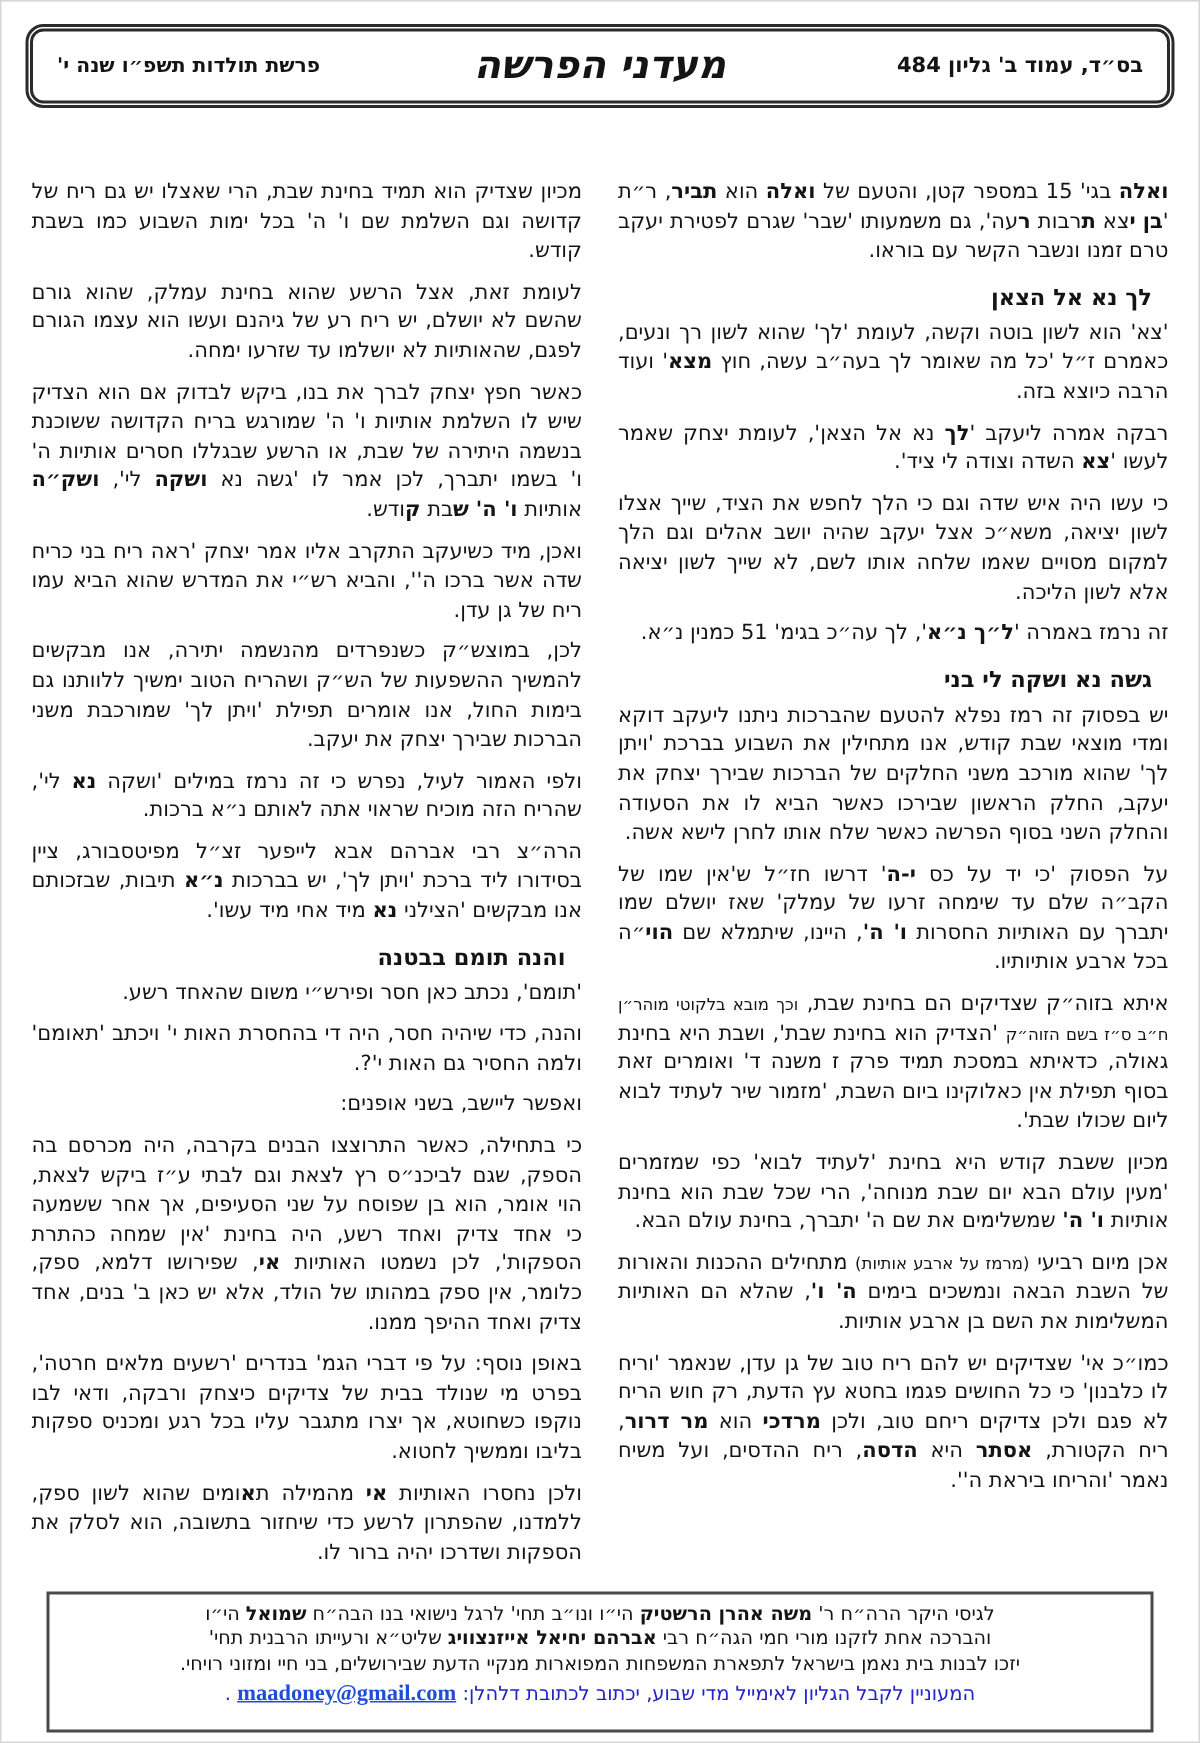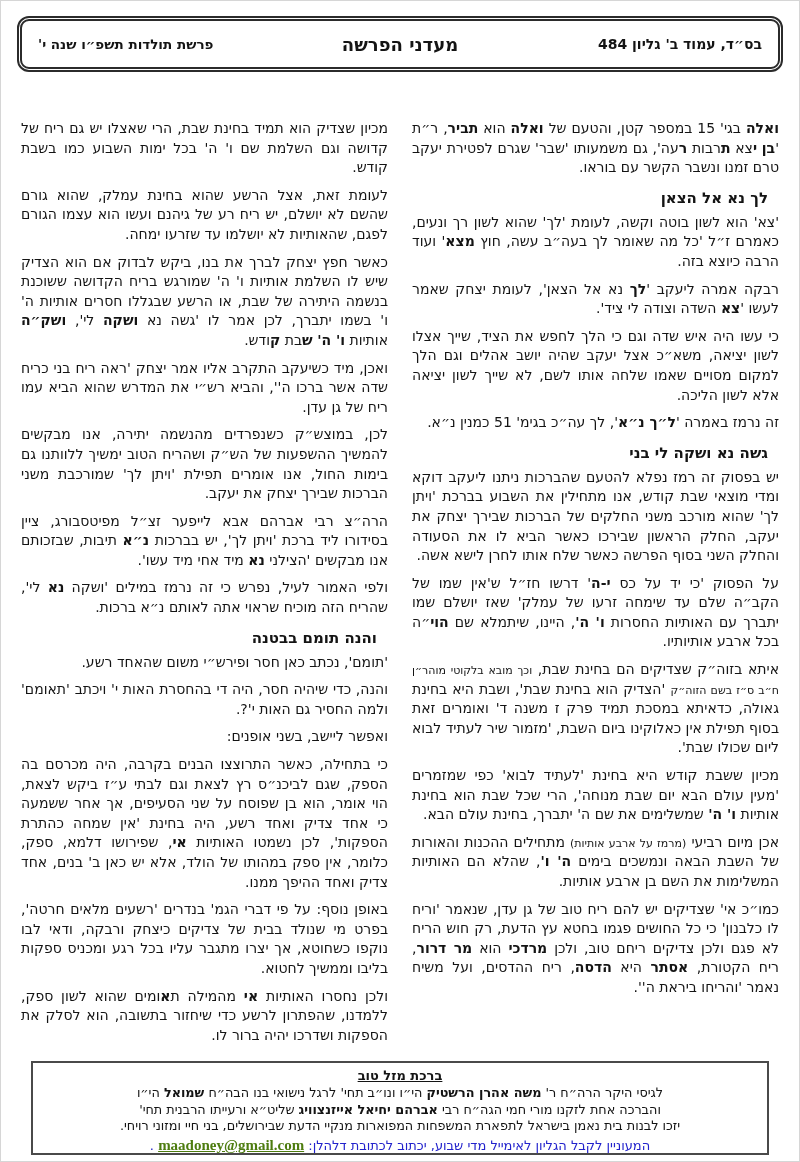--- a/index.html
+++ b/index.html
@@ -17,21 +17,21 @@
     background:#fff;
   }
   
   .header{
     position:absolute;top:15px;right:16px;left:16px;height:56px;
     border:5px double #2b2b2b;border-radius:12px;
     display:flex;align-items:center;justify-content:space-between;
     padding:0 16px;box-sizing:border-box;background:#fff;
   }
   .header .issue{font-weight:bold;font-size:14px;width:225px;text-align:right;}
-  .header .title{font-weight:bold;font-size:18px;white-space:nowrap;}
+  .header .title{font-weight:bold;font-size:26px;white-space:nowrap;font-style:italic;}
   .header .parsha{font-weight:bold;font-size:13.5px;width:225px;text-align:left;}
   
   .content{
     position:absolute;top:118px;right:20px;left:20px;height:938px;
     display:flex;gap:24px;overflow:hidden;
   }
   .col{
     flex:1 1 0;
     text-align:justify;
     font-size:14px;line-height:1.4;
@@ -89,37 +89,36 @@
         <p><span>מכיון ששבת קודש היא בחינת 'לעתיד לבוא' כפי שמזמרים 'מעין עולם הבא יום שבת מנוחה', הרי שכל שבת הוא בחינת אותיות </span><span class="b">ו' ה'</span><span> שמשלימים את שם ה' יתברך, בחינת עולם הבא.</span></p>
         <p><span>אכן מיום רביעי </span><span class="sm">(מרמז על ארבע אותיות)</span><span> מתחילים ההכנות והאורות של השבת הבאה ונמשכים בימים </span><span class="b">ה' ו'</span><span>, שהלא הם האותיות המשלימות את השם בן ארבע אותיות.</span></p>
         <p><span>כמו״כ אי' שצדיקים יש להם ריח טוב של גן עדן, שנאמר 'וריח לו כלבנון' כי כל החושים פגמו בחטא עץ הדעת, רק חוש הריח לא פגם ולכן צדיקים ריחם טוב, ולכן </span><span class="b">מרדכי</span><span> הוא </span><span class="b">מר דרור</span><span>, ריח הקטורת, </span><span class="b">אסתר</span><span> היא </span><span class="b">הדסה</span><span>, ריח ההדסים, ועל משיח נאמר 'והריחו ביראת ה''.</span></p>
       </div>
     <div class="col">
         <p><span>מכיון שצדיק הוא תמיד בחינת שבת, הרי שאצלו יש גם ריח של קדושה וגם השלמת שם ו' ה' בכל ימות השבוע כמו בשבת קודש.</span></p>
         <p><span>לעומת זאת, אצל הרשע שהוא בחינת עמלק, שהוא גורם שהשם לא יושלם, יש ריח רע של גיהנם ועשו הוא עצמו הגורם לפגם, שהאותיות לא יושלמו עד שזרעו ימחה.</span></p>
         <p><span>כאשר חפץ יצחק לברך את בנו, ביקש לבדוק אם הוא הצדיק שיש לו השלמת אותיות ו' ה' שמורגש בריח הקדושה ששוכנת בנשמה היתירה של שבת, או הרשע שבגללו חסרים אותיות ה' ו' בשמו יתברך, לכן אמר לו 'גשה נא </span><span class="b">ושקה</span><span> לי', </span><span class="b">ושק״ה</span><span> אותיות </span><span class="b">ו' ה'</span><span> </span><span class="b">ש</span><span>בת </span><span class="b">ק</span><span>ודש.</span></p>
         <p><span>ואכן, מיד כשיעקב התקרב אליו אמר יצחק 'ראה ריח בני כריח שדה אשר ברכו ה'', והביא רש״י את המדרש שהוא הביא עמו ריח של גן עדן.</span></p>
         <p><span>לכן, במוצש״ק כשנפרדים מהנשמה יתירה, אנו מבקשים להמשיך ההשפעות של הש״ק ושהריח הטוב ימשיך ללוותנו גם בימות החול, אנו אומרים תפילת 'ויתן לך' שמורכבת משני הברכות שבירך יצחק את יעקב.</span></p>
+        <p><span>ולפי האמור לעיל, נפרש כי זה נרמז במילים 'ושקה </span><span class="b">נא</span><span> לי', שהריח הזה מוכיח שראוי אתה לאותם נ״א ברכות.</span></p>
         <p><span>הרה״צ רבי אברהם אבא לייפער זצ״ל מפיטסבורג, ציין בסידורו ליד ברכת 'ויתן לך', יש בברכות </span><span class="b">נ״א</span><span> תיבות, שבזכותם אנו מבקשים 'הצילני </span><span class="b">נא</span><span> מיד אחי מיד עשו'.</span></p>
-        <p><span>ולפי האמור לעיל, נפרש כי זה נרמז במילים 'ושקה </span><span class="b">נא</span><span> לי', שהריח הזה מוכיח שראוי אתה לאותם נ״א ברכות.</span></p>
         <h3>והנה תומם בבטנה</h3>
         <p><span>'תומם', נכתב כאן חסר ופירש״י משום שהאחד רשע.</span></p>
         <p><span>והנה, כדי שיהיה חסר, היה די בהחסרת האות י' ויכתב 'תאומם' ולמה החסיר גם האות י'?.</span></p>
         <p><span>ואפשר ליישב, בשני אופנים:</span></p>
         <p><span>כי בתחילה, כאשר התרוצצו הבנים בקרבה, היה מכרסם בה הספק, שגם לביכנ״ס רץ לצאת וגם לבתי ע״ז ביקש לצאת, הוי אומר, הוא בן שפוסח על שני הסעיפים, אך אחר ששמעה כי אחד צדיק ואחד רשע, היה בחינת 'אין שמחה כהתרת הספקות', לכן נשמטו האותיות </span><span class="b">אי</span><span>, שפירושו דלמא, ספק, כלומר, אין ספק במהותו של הולד, אלא יש כאן ב' בנים, אחד צדיק ואחד ההיפך ממנו.</span></p>
         <p><span>באופן נוסף: על פי דברי הגמ' בנדרים 'רשעים מלאים חרטה', בפרט מי שנולד בבית של צדיקים כיצחק ורבקה, ודאי לבו נוקפו כשחוטא, אך יצרו מתגבר עליו בכל רגע ומכניס ספקות בליבו וממשיך לחטוא.</span></p>
         <p><span>ולכן נחסרו האותיות </span><span class="b">אי</span><span> מהמילה ת</span><span class="b">א</span><span>ומים שהוא לשון ספק, ללמדנו, שהפתרון לרשע כדי שיחזור בתשובה, הוא לסלק את הספקות ושדרכו יהיה ברור לו.</span></p>
       </div>
   </div>
 
   <div class="footer">
-    <div class="ftitle">ברכת מזל טוב</div>
     <div>
         <p><span>לגיסי היקר הרה״ח ר' </span><span class="b">משה אהרן הרשטיק</span><span> הי״ו ונו״ב תחי' לרגל נישואי בנו הבה״ח </span><span class="b">שמואל</span><span> הי״ו</span></p>
         <p><span>והברכה אחת לזקנו מורי חמי הגה״ח רבי </span><span class="b">אברהם יחיאל אייזנצוויג</span><span> שליט״א ורעייתו הרבנית תחי'</span></p>
         <p><span>יזכו לבנות בית נאמן בישראל לתפארת המשפחות המפוארות מנקיי הדעת שבירושלים, בני חיי ומזוני רויחי.</span></p>
       </div>
     <p class="contact" style="color: rgb(34, 34, 204);">
-      <span>המעוניין לקבל הגליון לאימייל מדי שבוע, יכתוב לכתובת דלהלן: </span><a class="email" href="#" style="color: #4d7c0f;">maadoney@gmail.com</a><span> .</span>
+      <span>המעוניין לקבל הגליון לאימייל מדי שבוע, יכתוב לכתובת דלהלן: </span><a class="email" href="#" style="color: #1d4ed8;">maadoney@gmail.com</a><span> .</span>
     </p>
   </div>
 
 </div>
 
 </body></html>

